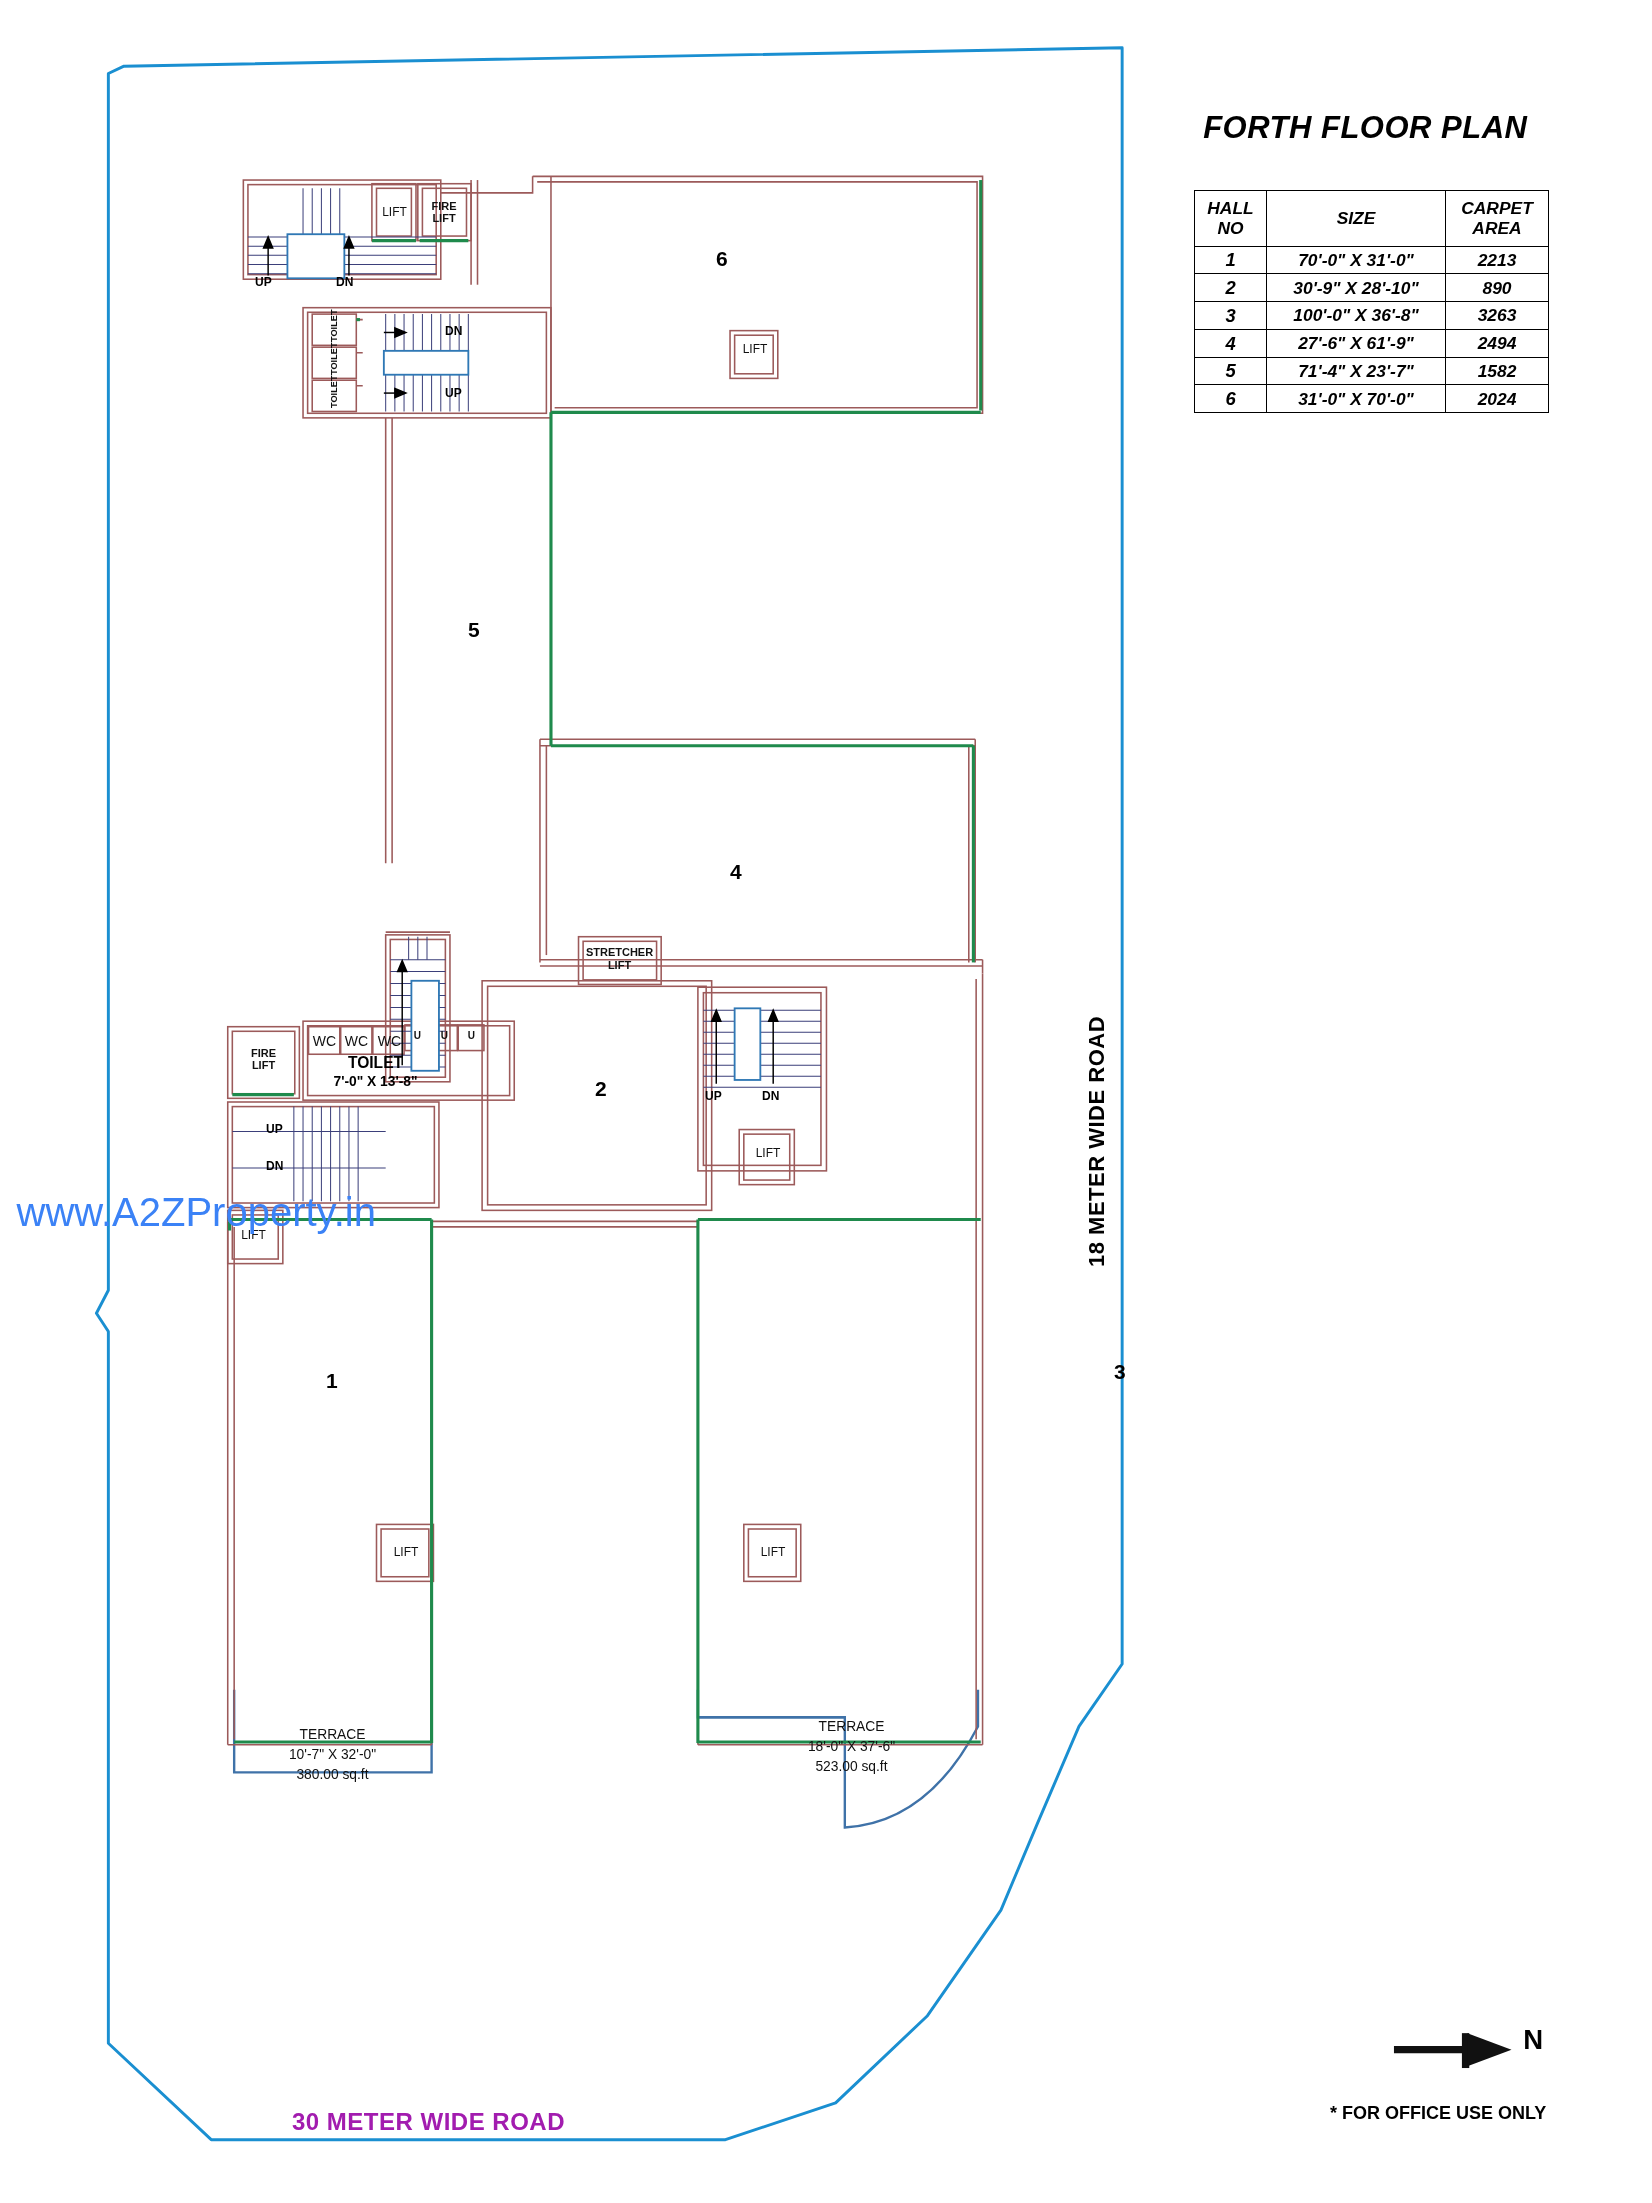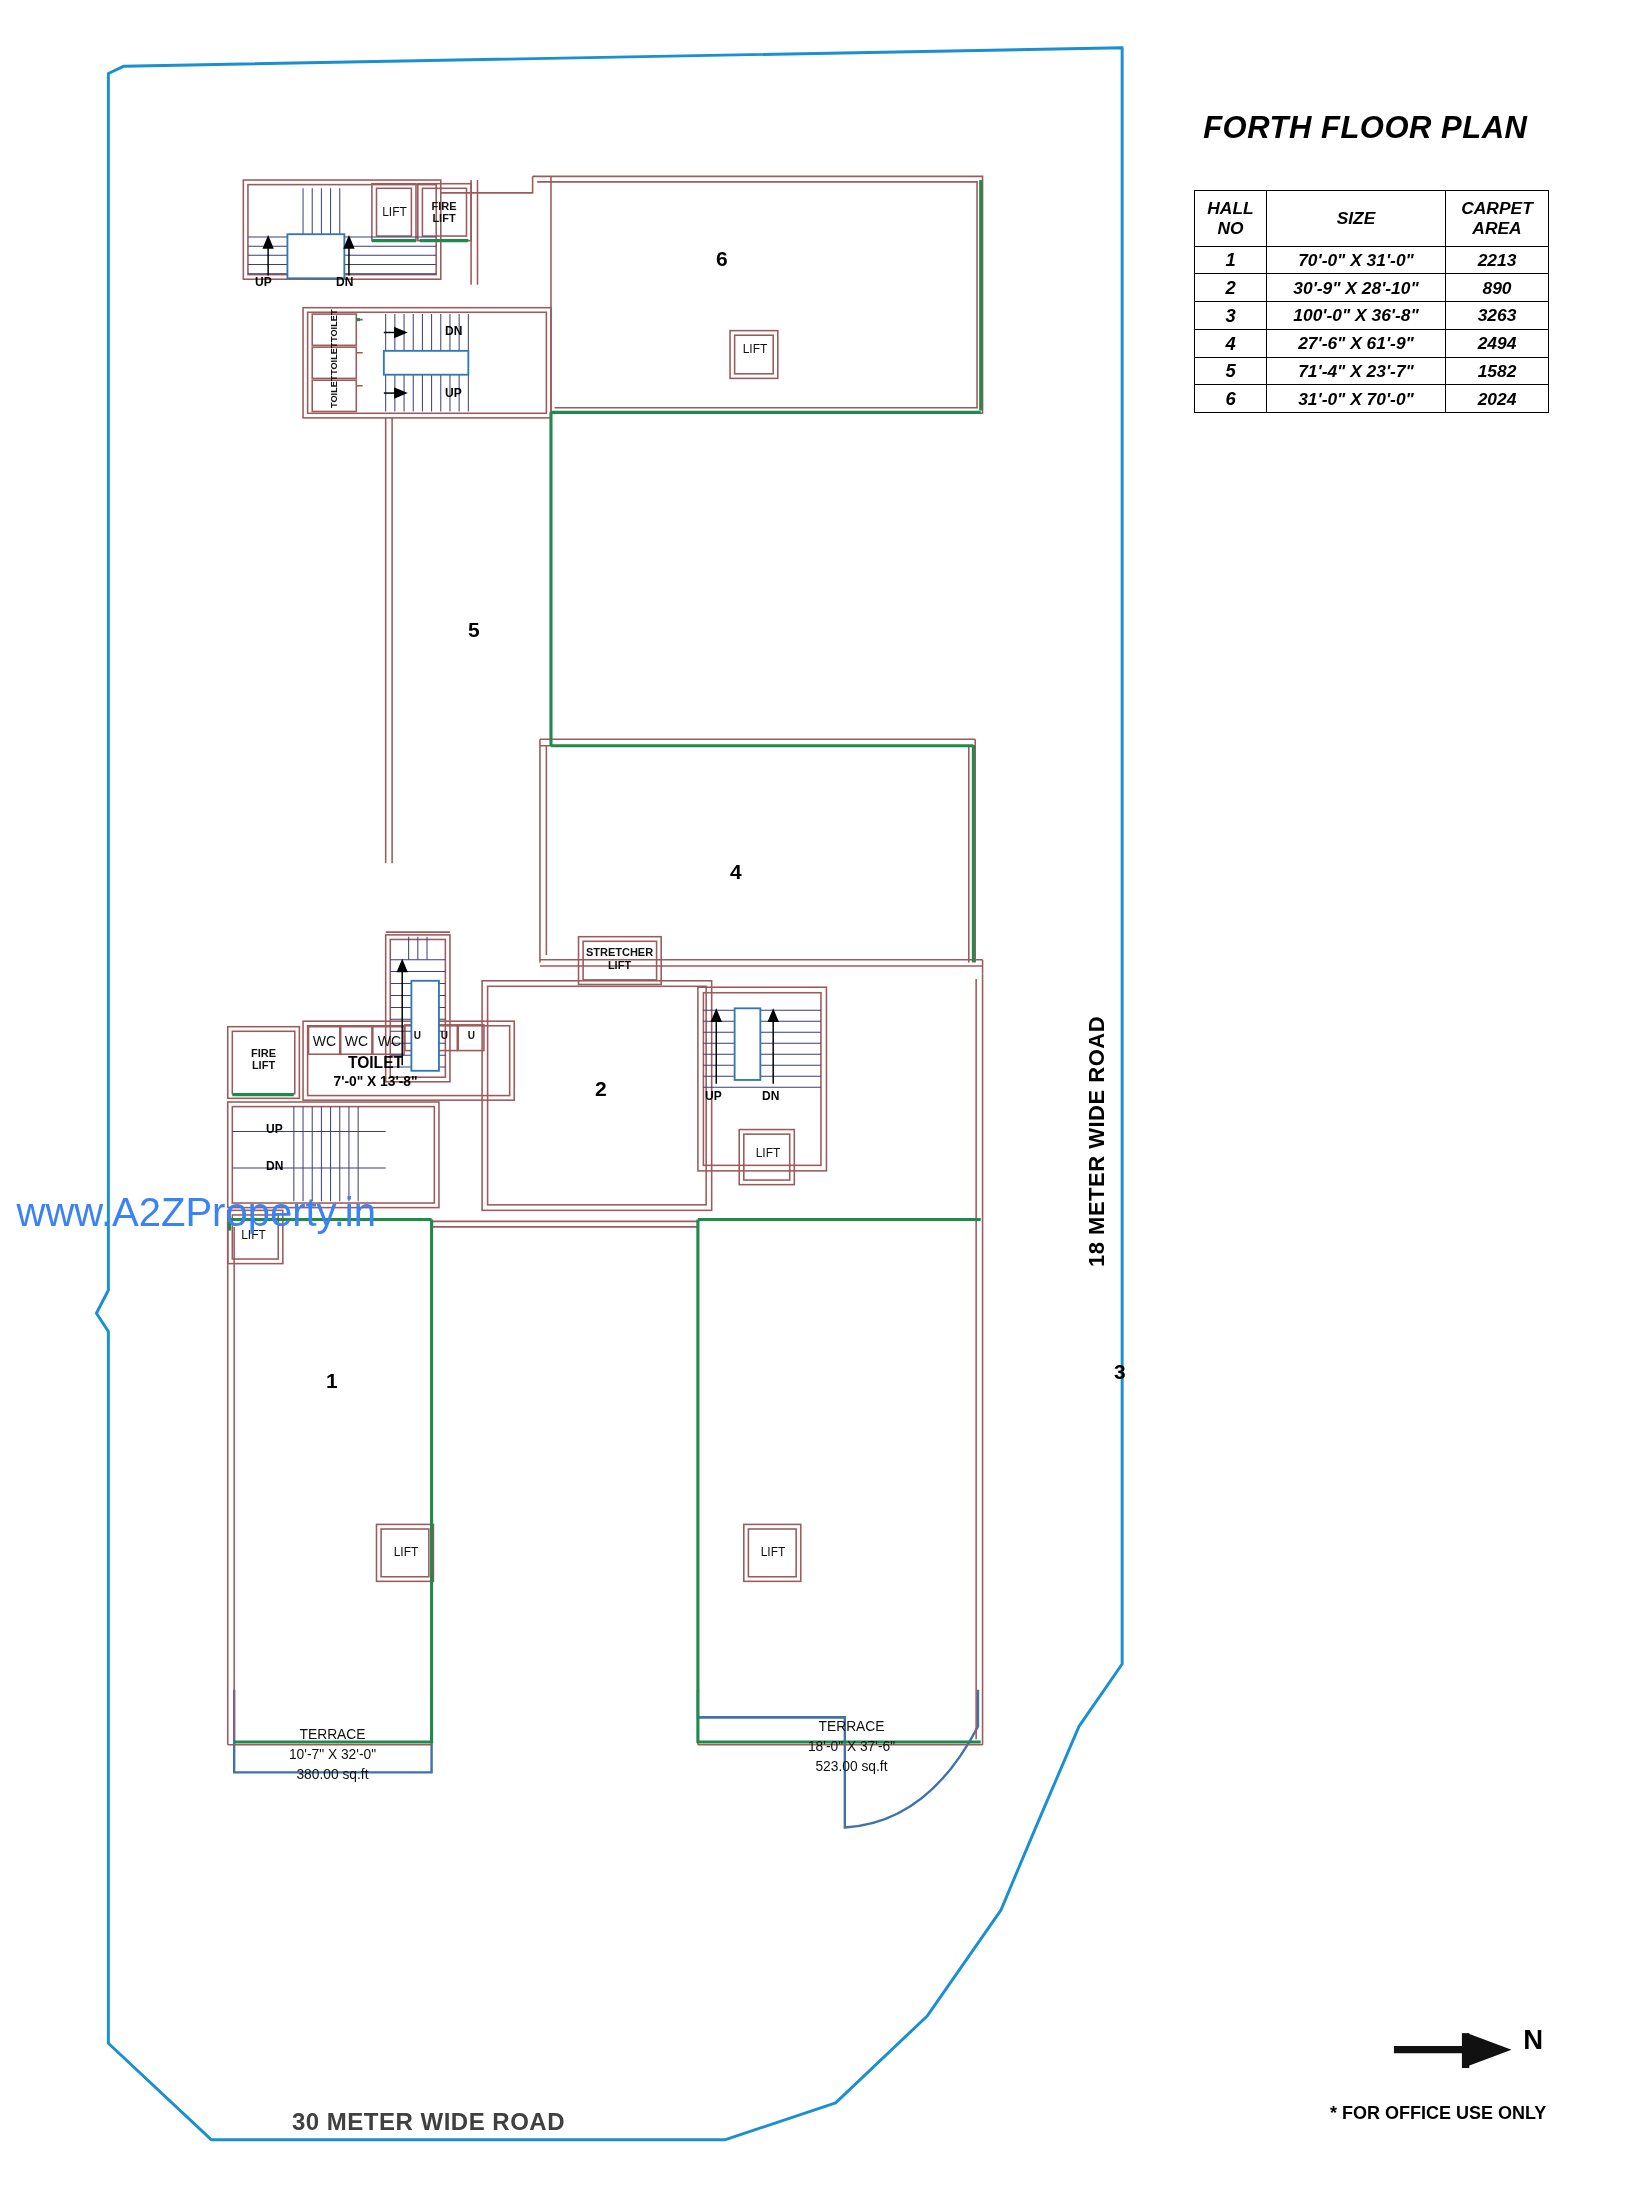--- a/index.html
+++ b/index.html
@@ -95,21 +95,21 @@
   }
 
   
   #road-bottom {
     position: absolute;
     left: 292px;
     top: 2108px;
     font-size: 24px;
     font-weight: bold;
     letter-spacing: 0.5px;
-    color: #404040;
+    color: #a21caf;
     white-space: nowrap;
   }
   #road-right {
     position: absolute;
     left: 1084px;
     top: 1267px;
     font-size: 22px;
     font-weight: bold;
     letter-spacing: 0.5px;
     color: #000;

